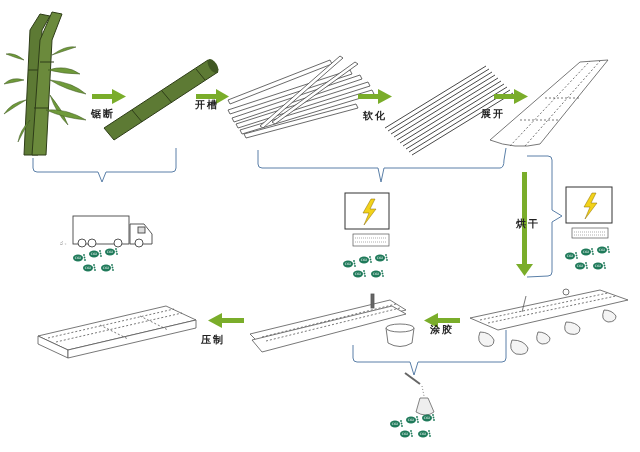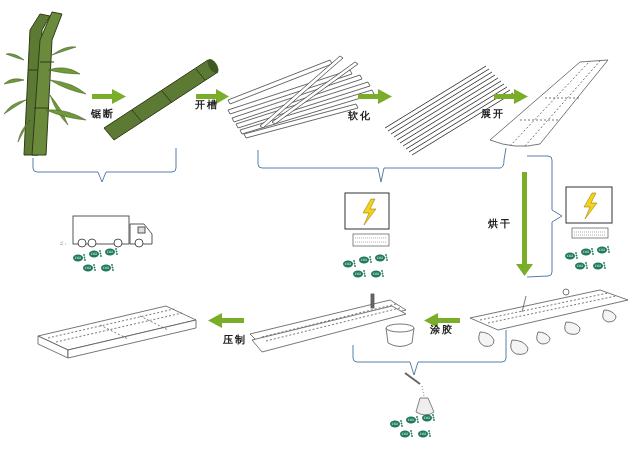--- a/index.html
+++ b/index.html
@@ -297,17 +297,17 @@
         <circle cx="429" cy="431" r="0.9" fill="#1f7a5a"></circle>
         <circle cx="429.5" cy="433.5" r="0.9" fill="#1f7a5a"></circle>
         <circle cx="430" cy="436" r="0.9" fill="#1f7a5a"></circle>
         <text x="423" y="435.2" font-size="3" fill="#fff" text-anchor="middle">CO2</text>
       </g>
     </g>
 </svg>
 
 <div class="lbl" style="left:91px;top:107px">锯断</div>
 <div class="lbl" style="left:195px;top:98px">开槽</div>
-<div class="lbl" style="left:348px;top:109px">软化</div>
+<div class="lbl" style="left:363px;top:109px">软化</div>
 <div class="lbl" style="left:481px;top:107px">展开</div>
-<div class="lbl" style="left:488px;top:217px">烘干</div>
+<div class="lbl" style="left:516px;top:217px">烘干</div>
 <div class="lbl" style="left:430px;top:323px">涂胶</div>
-<div class="lbl" style="left:223px;top:333px">压制</div>
+<div class="lbl" style="left:201px;top:333px">压制</div>
 
 </body></html>

